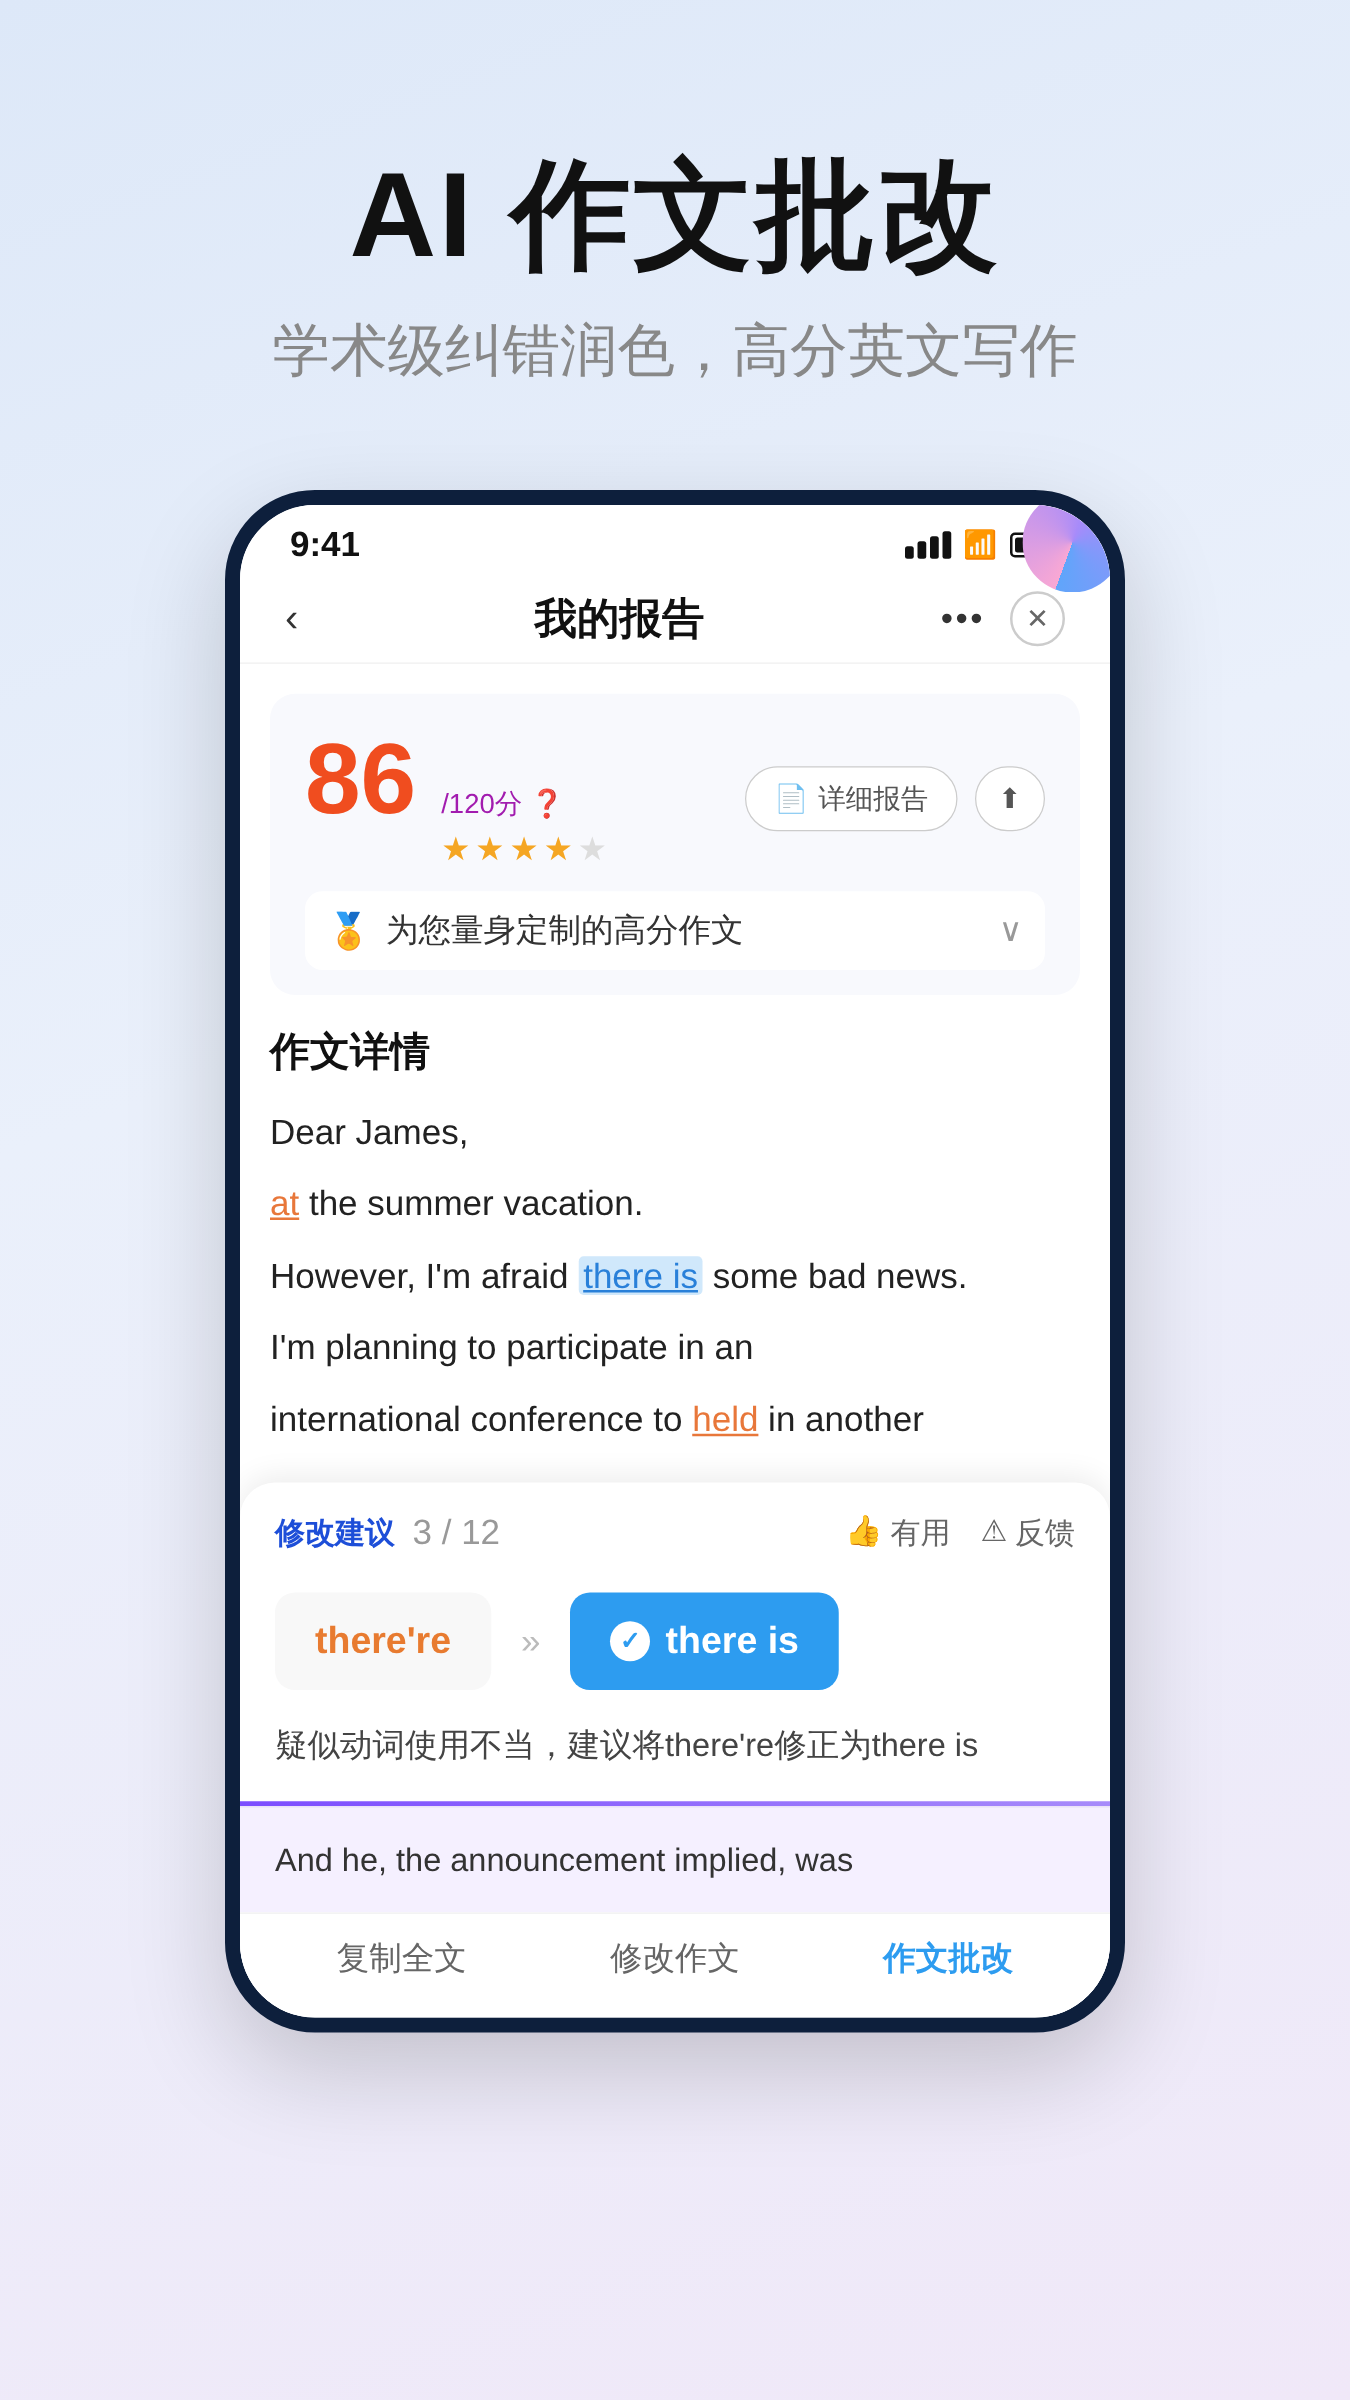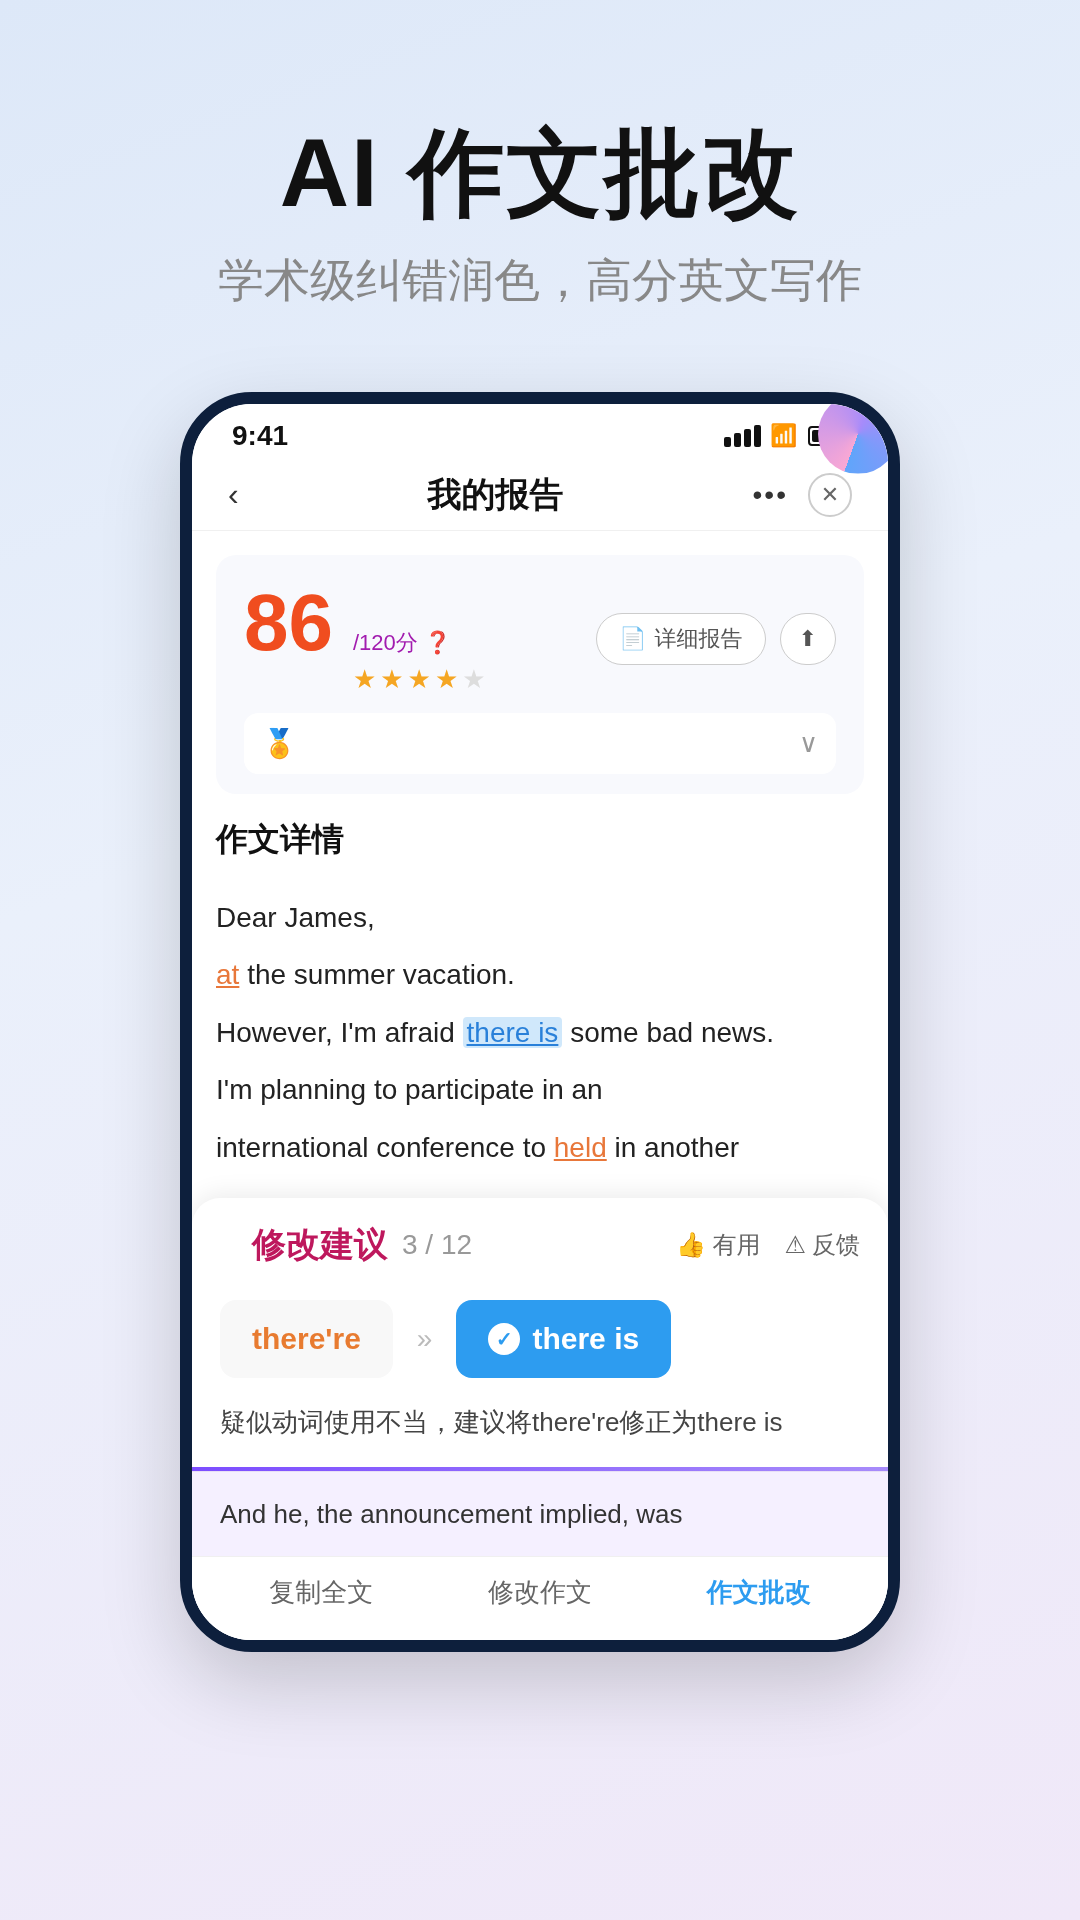--- a/index.html
+++ b/index.html
@@ -258,21 +258,21 @@
 
     
     .essay-section {
       padding: 24px 24px 16px;
       background: #fff;
     }
     .section-title {
       font-size: 32px;
       font-weight: 700;
       color: #111;
-      margin-bottom: 32px;
+      margin-bottom: 18px;
     }
     .essay-text {
       font-size: 28px;
       line-height: 1.7;
       color: #222;
     }
     .essay-text p {
       margin-bottom: 10px;
     }
     .underline-orange {
@@ -313,24 +313,23 @@
       justify-content: space-between;
       align-items: center;
       padding: 24px 28px 16px;
     }
     .suggestion-title-row {
       display: flex;
       align-items: center;
       gap: 14px;
     }
     .suggestion-title {
-      font-size: 34px;
+      font-size: 24px;
       font-weight: 700;
-      color: #be185d;
-      margin-left: 32px;
+      color: #1d4ed8;
     }
     .suggestion-count {
       font-size: 28px;
       color: #999;
     }
     .suggestion-actions {
       display: flex;
       gap: 24px;
       align-items: center;
     }
@@ -486,20 +485,21 @@
           <button class="btn-report">
             <span>📄</span>
             <span>详细报告</span>
           </button>
           <button class="btn-share">⬆</button>
         </div>
       </div>
       <div class="score-tip">
         <div class="tip-left">
           <span class="tip-icon">🏅</span>
+          <span class="tip-text">为您量身定制的高分作文</span>
         </div>
         <span class="tip-arrow">∨</span>
       </div>
     </div>
 
     <div class="essay-section">
       <div class="section-title">作文详情</div>
       <div class="essay-text">
         <p>
           <span>Dear James,</span>

